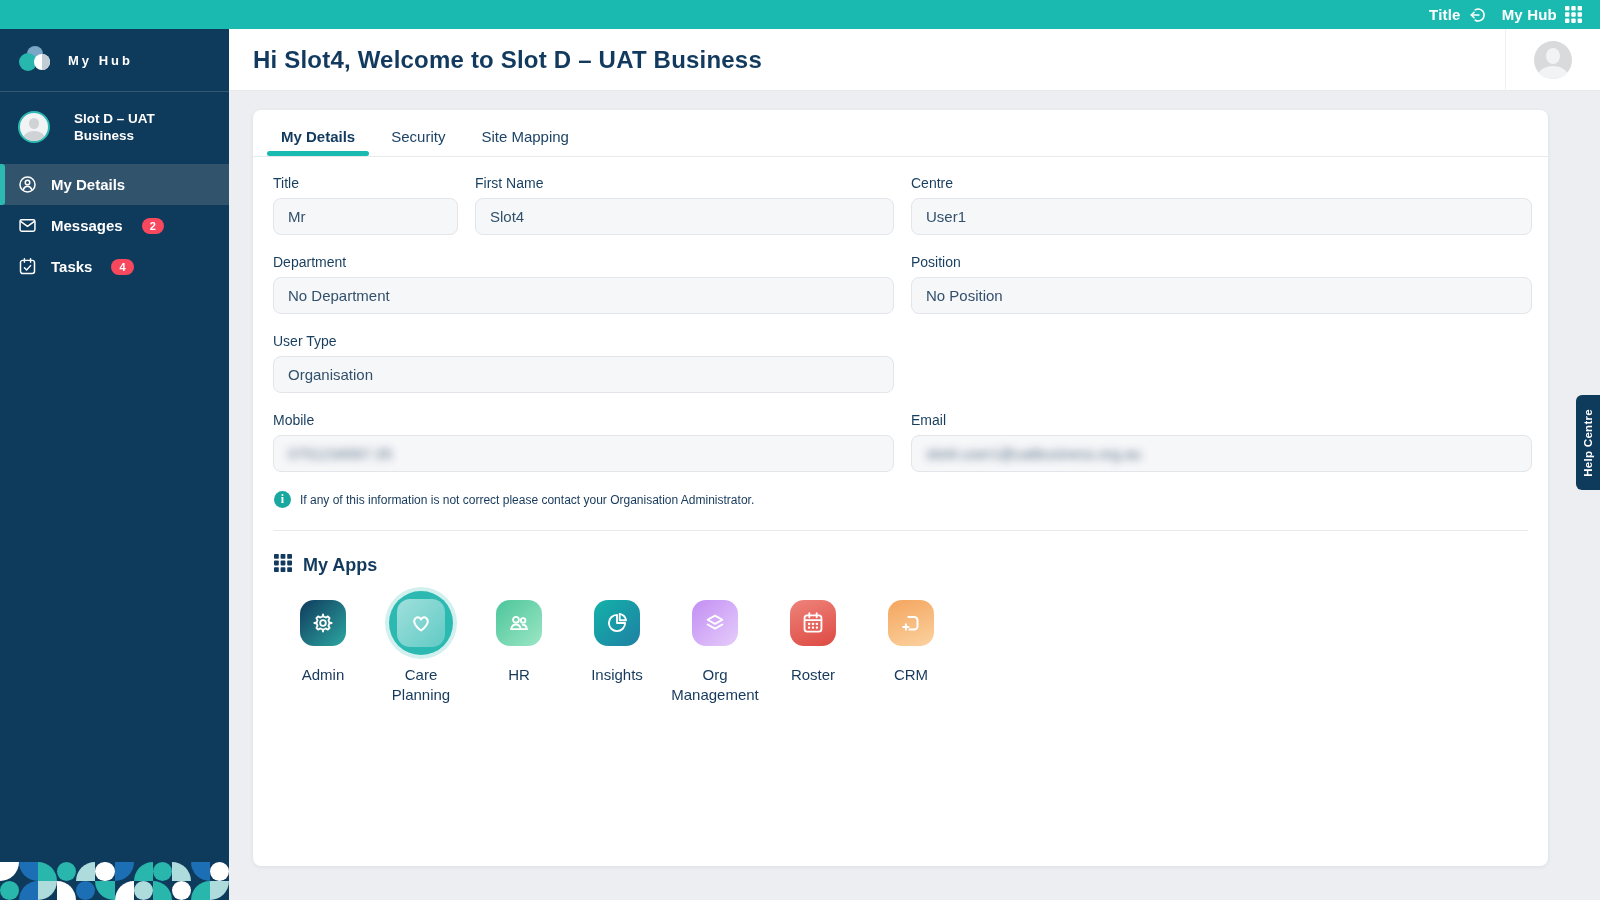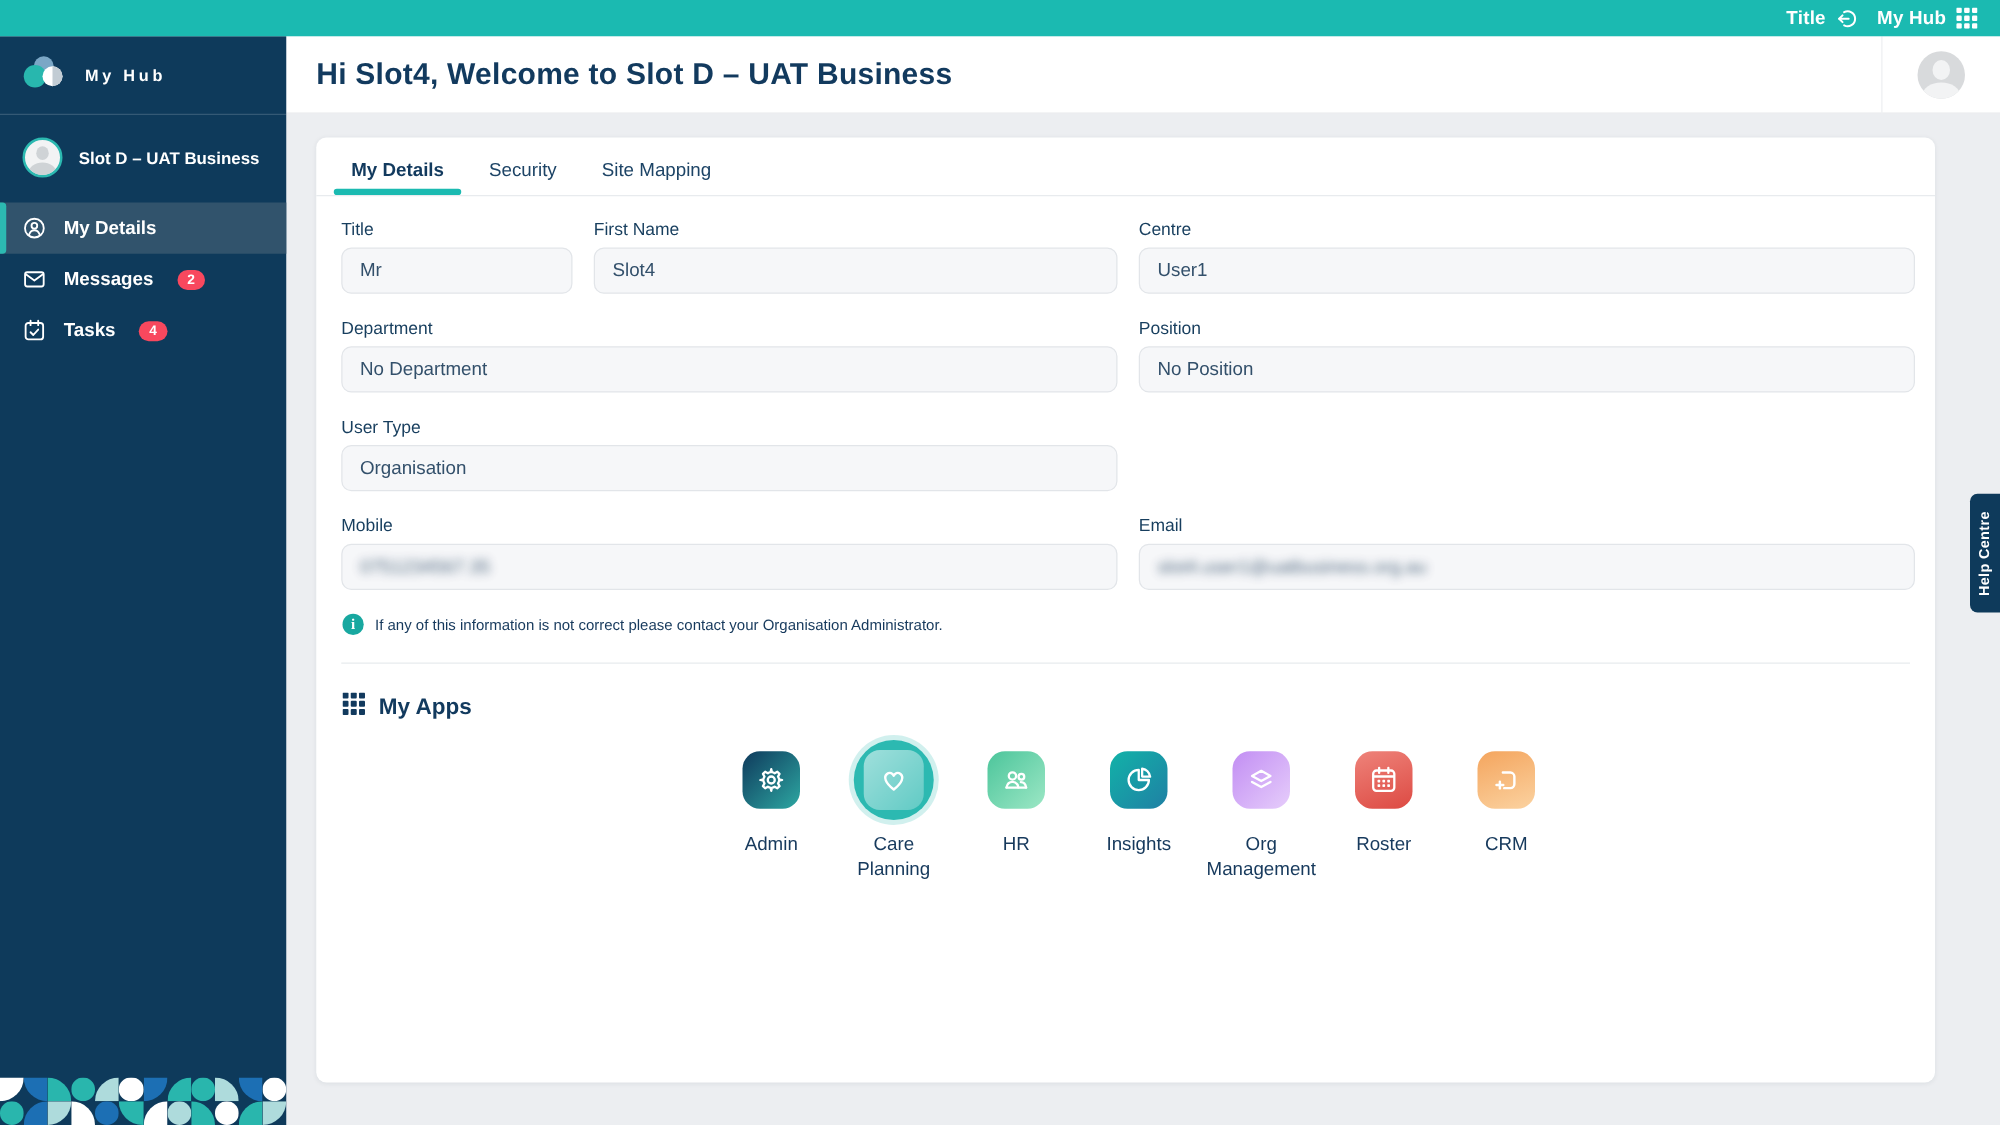--- a/index.html
+++ b/index.html
@@ -8,21 +8,21 @@
 
   
   .topbar { position:absolute; left:0; top:0; width:1600px; height:29px; background:#1bbab1; display:flex; align-items:center; justify-content:flex-end; gap:15px; padding-right:18px; z-index:30; }
   .topbar a { color:#fff; font-size:15px; font-weight:700; text-decoration:none; letter-spacing:.2px; display:flex; align-items:center; gap:8px; }
   .topbar .tb-icon { display:flex; align-items:center; }
 
   
   .sidebar { position:absolute; left:0; top:29px; width:229px; height:871px; background:#0e3a5b; color:#fff; z-index:20; }
   .brand { height:63px; display:flex; align-items:center; gap:14px; padding:0 18px; border-bottom:1px solid rgba(255,255,255,.16); }
   .brand-name { font-size:13px; font-weight:700; letter-spacing:3px; color:#fff; }
-  .profile { display:flex; align-items:center; gap:13px; padding:18px 18px 14px 18px; }
+  .profile { display:flex; align-items:center; gap:24px; padding:18px 18px 14px 18px; }
   .profile-name { font-size:13.5px; font-weight:700; line-height:17px; }
   .avatar-sm { width:32px; height:32px; border-radius:50%; background:#f2f3f4; border:2px solid #2cb9b1; position:relative; overflow:hidden; flex:0 0 auto; }
   .avatar-sm .head { position:absolute; left:9px; top:5px; width:10px; height:11px; border-radius:50%; background:#cfd3d6; }
   .avatar-sm .body { position:absolute; left:3px; top:18px; width:22px; height:16px; border-radius:50%; background:#cfd3d6; }
   .menu { margin-top:6px; }
   .menu-item { height:41px; display:flex; align-items:center; gap:13px; padding-left:16px; cursor:pointer; font-size:15px; font-weight:700; color:#fff; position:relative; }
   .menu-item.active { background:#31536c; }
   .menu-item.active::before { content:""; position:absolute; left:0; top:0; bottom:0; width:5px; background:#2cb9b1; border-radius:0 3px 3px 0; }
   .menu-item .mi-icon { width:22px; display:flex; justify-content:center; }
   .badge { background:#f8485e; color:#fff; font-size:11px; font-weight:700; border-radius:9px; padding:2px 8px; margin-left:6px; }
@@ -65,21 +65,21 @@
 
   .info-row { display:flex; align-items:center; gap:9px; margin:4px 0 0 1px; }
   .info-ic { width:17px; height:17px; border-radius:50%; background:#18a8a0; color:#fff; font-size:12px; font-weight:700; font-family:"Liberation Serif", serif; display:flex; align-items:center; justify-content:center; flex:0 0 auto; }
   .info-text { font-size:12px; color:#16395c; }
 
   .section-divider { border:none; border-top:1px solid #e8ebee; margin:22px 20px 0 20px; }
 
   
   .apps-head { display:flex; align-items:center; gap:11px; padding:23px 0 14px 21px; }
   .apps-title { font-size:18px; font-weight:700; color:#123a5e; }
-  .apps-row { display:flex; align-items:flex-start; padding-left:21px;justify-content:center; }
+  .apps-row { display:flex; align-items:flex-start; padding-left:21px; }
   .app { width:98px; display:flex; flex-direction:column; align-items:center; cursor:pointer; }
   .app-iconzone { height:66px; display:flex; align-items:center; justify-content:center; }
   .tile { width:46px; height:46px; border-radius:14px; display:flex; align-items:center; justify-content:center; }
   .tile-admin    { background:linear-gradient(135deg,#0f3a5c 0%,#2da7a2 100%); }
   .tile-hr       { background:linear-gradient(135deg,#4cc59b 0%,#9ce7c5 100%); }
   .tile-insights { background:linear-gradient(135deg,#12b2a8 0%,#1f80a4 100%); }
   .tile-org      { background:linear-gradient(135deg,#c28ef3 0%,#e6cdfb 100%); }
   .tile-roster   { background:linear-gradient(160deg,#ee837a 0%,#dd4a43 100%); }
   .tile-crm      { background:linear-gradient(160deg,#f4a55e 0%,#fbd2a0 100%); }
   .hover-ring { width:64px; height:64px; border-radius:50%; background:#2cb9b1; box-shadow:0 0 0 4px rgba(44,185,177,.22); display:flex; align-items:center; justify-content:center; }

